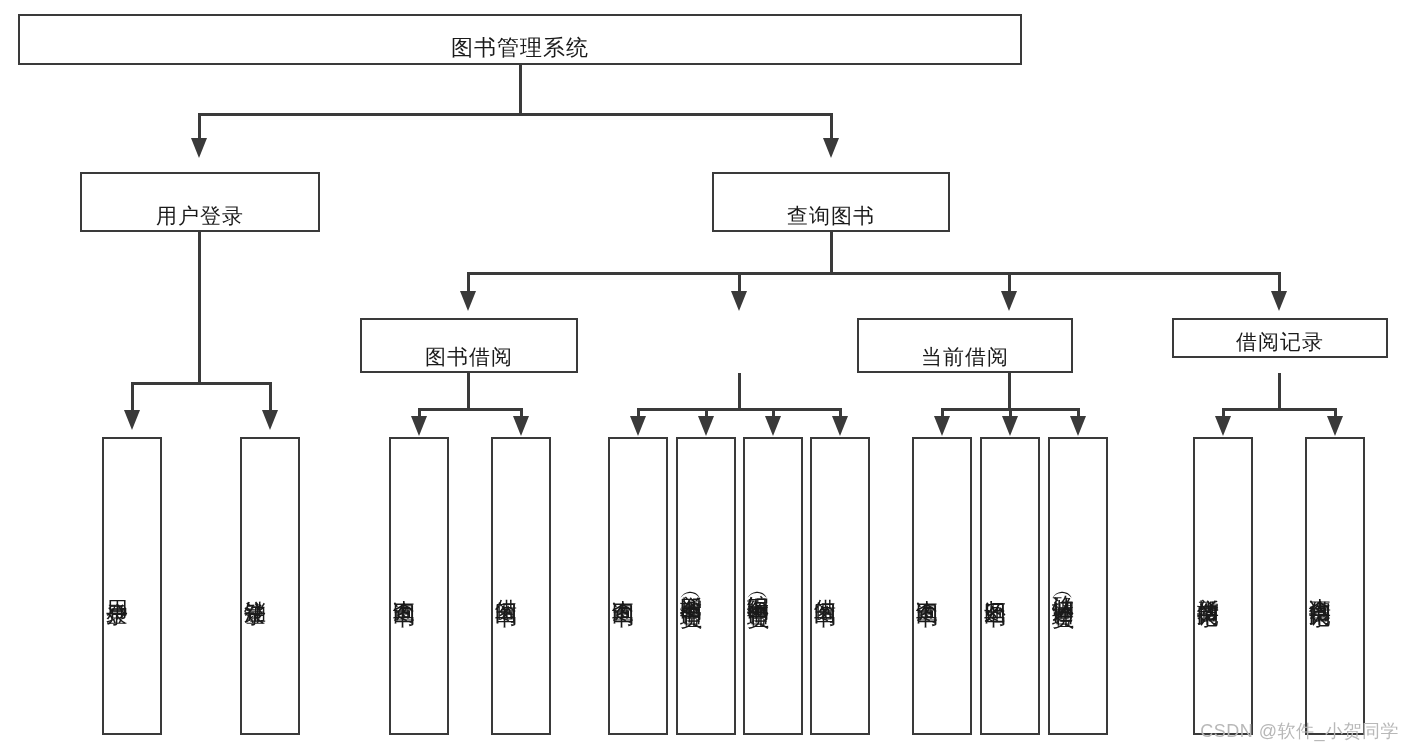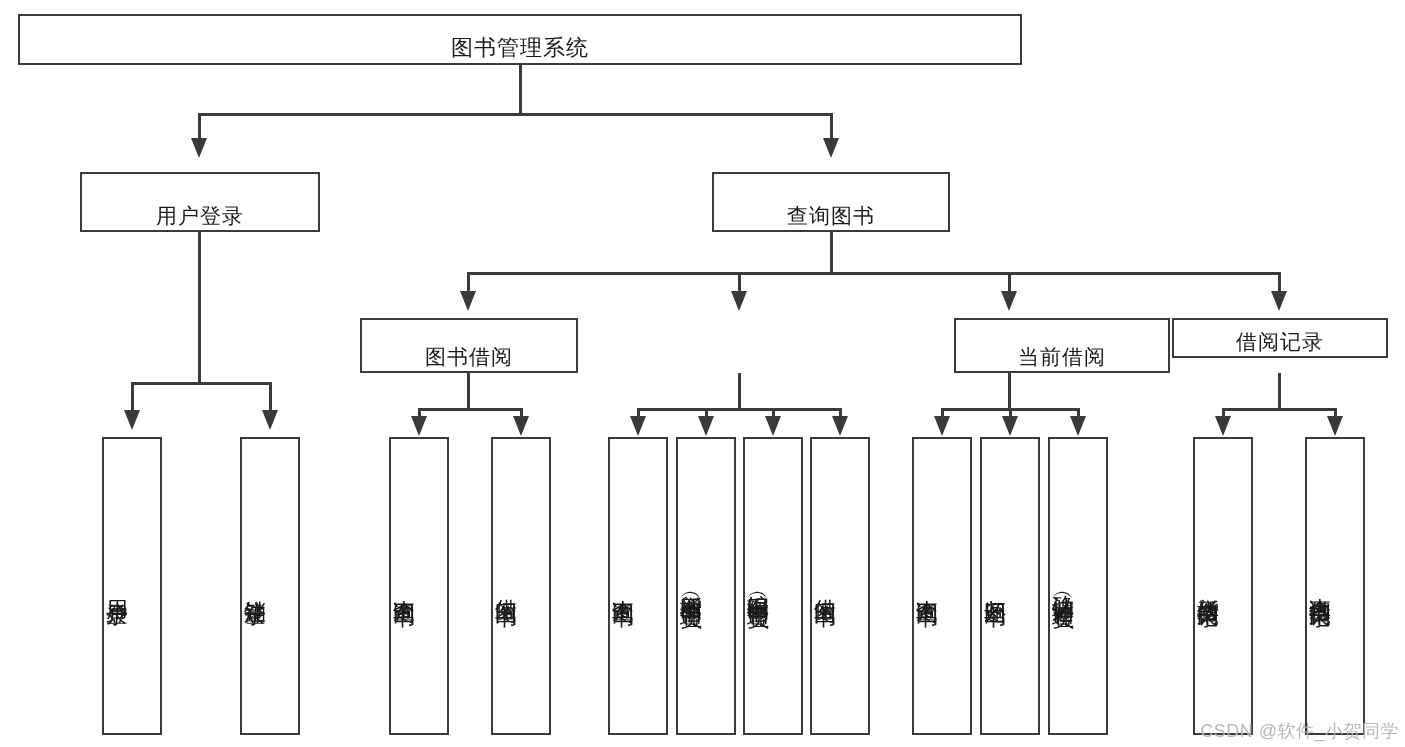--- a/index.html
+++ b/index.html
@@ -125,21 +125,21 @@
   <div class="edge v" style="left:738px; top:272px; width:2.5px; height:22px;"></div>
   <div class="arrow" style="left:731px; top:291px;"></div>
   <div class="edge v" style="left:1008px; top:272px; width:2.5px; height:22px;"></div>
   <div class="arrow" style="left:1001px; top:291px;"></div>
   <div class="edge v" style="left:1278px; top:272px; width:2.5px; height:22px;"></div>
   <div class="arrow" style="left:1271px; top:291px;"></div>
 
   <div class="node horiz" style="left:360px; top:318px; width:218px; height:55px;">
     <span>图书借阅</span>
   </div>
-  <div class="node horiz" style="left:954px; top:318px; width:216px; height:55px;">
+  <div class="node horiz" style="left:857px; top:318px; width:216px; height:55px;">
     <span>当前借阅</span>
   </div>
   <div class="node horiz" style="left:1172px; top:318px; width:216px; height:40px;">
     <span>借阅记录</span>
   </div>
 
   <div class="edge v" style="left:467px; top:373px; width:2.5px; height:37px;"></div>
   <div class="edge h" style="left:418px; top:408px; width:104px; height:2.5px;"></div>
   <div class="edge v" style="left:418px; top:408px; width:2.5px; height:12px;"></div>
   <div class="arrow" style="left:411px; top:416px;"></div>

